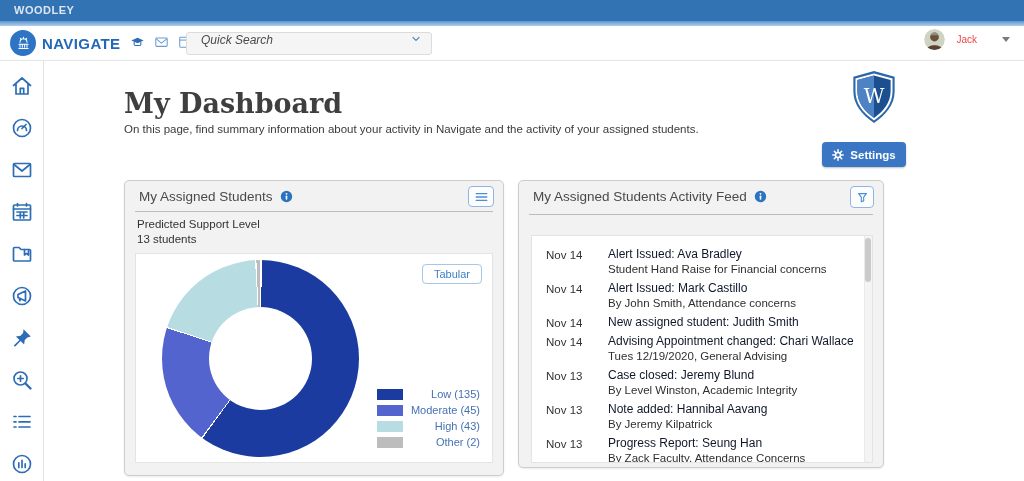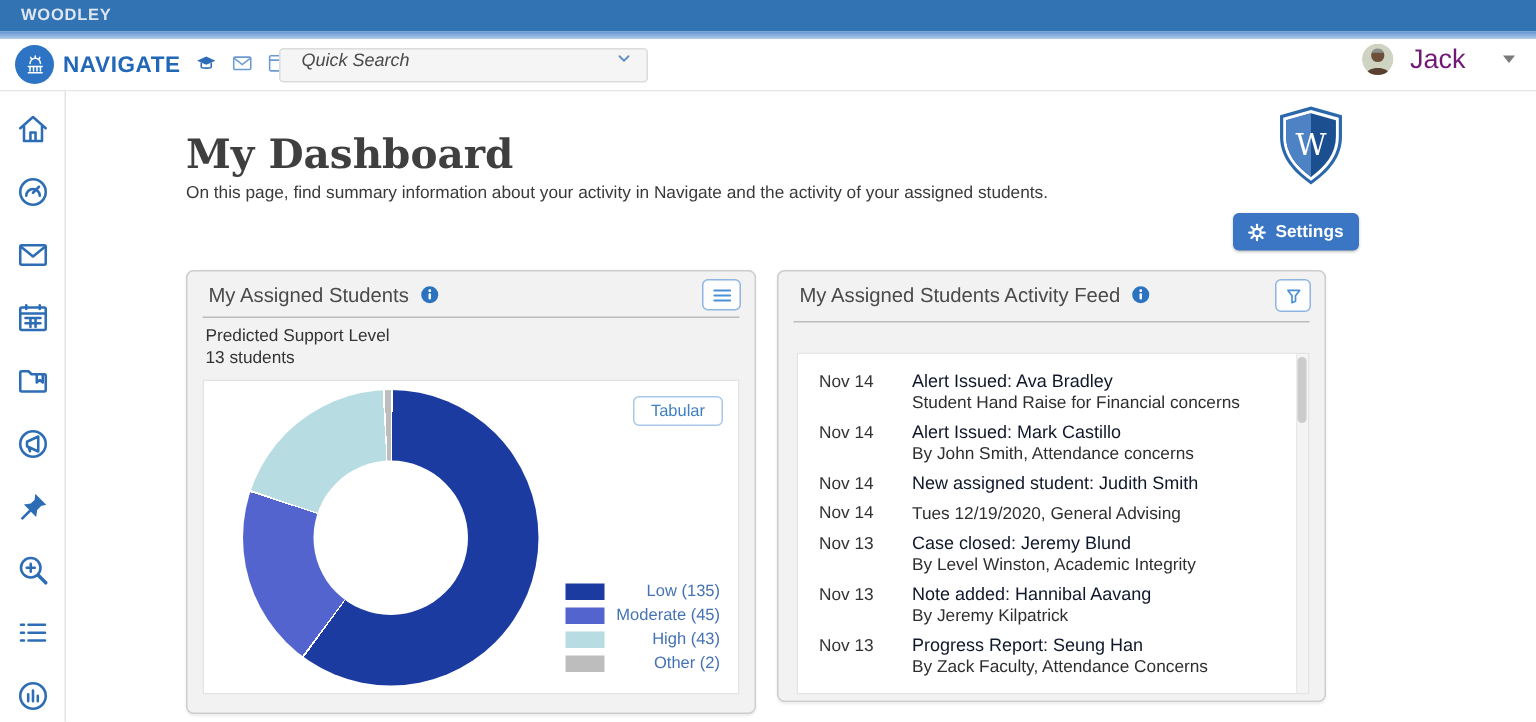--- a/index.html
+++ b/index.html
@@ -17,21 +17,21 @@
   .logo-circle { position:absolute; left:10px; top:4px; width:26px; height:26px;
     border-radius:50%; background:#2d74c4; display:flex; align-items:center; justify-content:center; }
   .brand { position:absolute; left:42px; top:9px; font-size:15px; font-weight:bold;
     color:#2367b8; letter-spacing:.4px; }
   .hdr-icons { position:absolute; left:130px; top:9px; display:flex; gap:9px; align-items:center; }
   .searchbox { position:absolute; left:186px; top:6px; width:246px; height:23px;
     background:#f5f5f6; border:1px solid #dcdcdc; border-radius:3px;
     display:flex; align-items:flex-start; padding:0 9px 0 14px; cursor:pointer; }
   .searchbox .ph { flex:1; font-style:italic; font-size:12px; color:#4a4a4a; }
   .userbox { position:absolute; right:14px; top:3px; display:flex; align-items:center; gap:11px; }
-  .user-name { font-size:18px; color:#701a75; }
+  .user-name { font-size:10px; color:#ef4444; }
   .caret { width:0; height:0; border-left:4px solid transparent; border-right:4px solid transparent;
     border-top:5px solid #7a7a7a; margin-left:14px; }
 
   
   .sidebar { position:absolute; left:0; top:61px; width:44px; height:420px;
     background:#fff; border-right:1px solid #e3e3e3; display:flex; flex-direction:column;
     align-items:center; padding-top:13px; gap:18px; }
   .side-item { width:26px; height:24px; display:flex; align-items:center; justify-content:center; cursor:pointer; }
 
   
@@ -308,20 +308,21 @@
           </div>
           <div class="feed-row">
             <span class="feed-date">Nov 14</span>
             <div>
               <a class="feed-title">New assigned student: Judith Smith</a>
             </div>
           </div>
           <div class="feed-row">
             <span class="feed-date">Nov 14</span>
             <div>
+              <a class="feed-title">Advising Appointment changed: Chari Wallace</a>
               <div class="feed-detail">Tues 12/19/2020, General Advising</div>
             </div>
           </div>
           <div class="feed-row">
             <span class="feed-date">Nov 13</span>
             <div>
               <a class="feed-title">Case closed: Jeremy Blund</a>
               <div class="feed-detail">By Level Winston, Academic Integrity</div>
             </div>
           </div>

